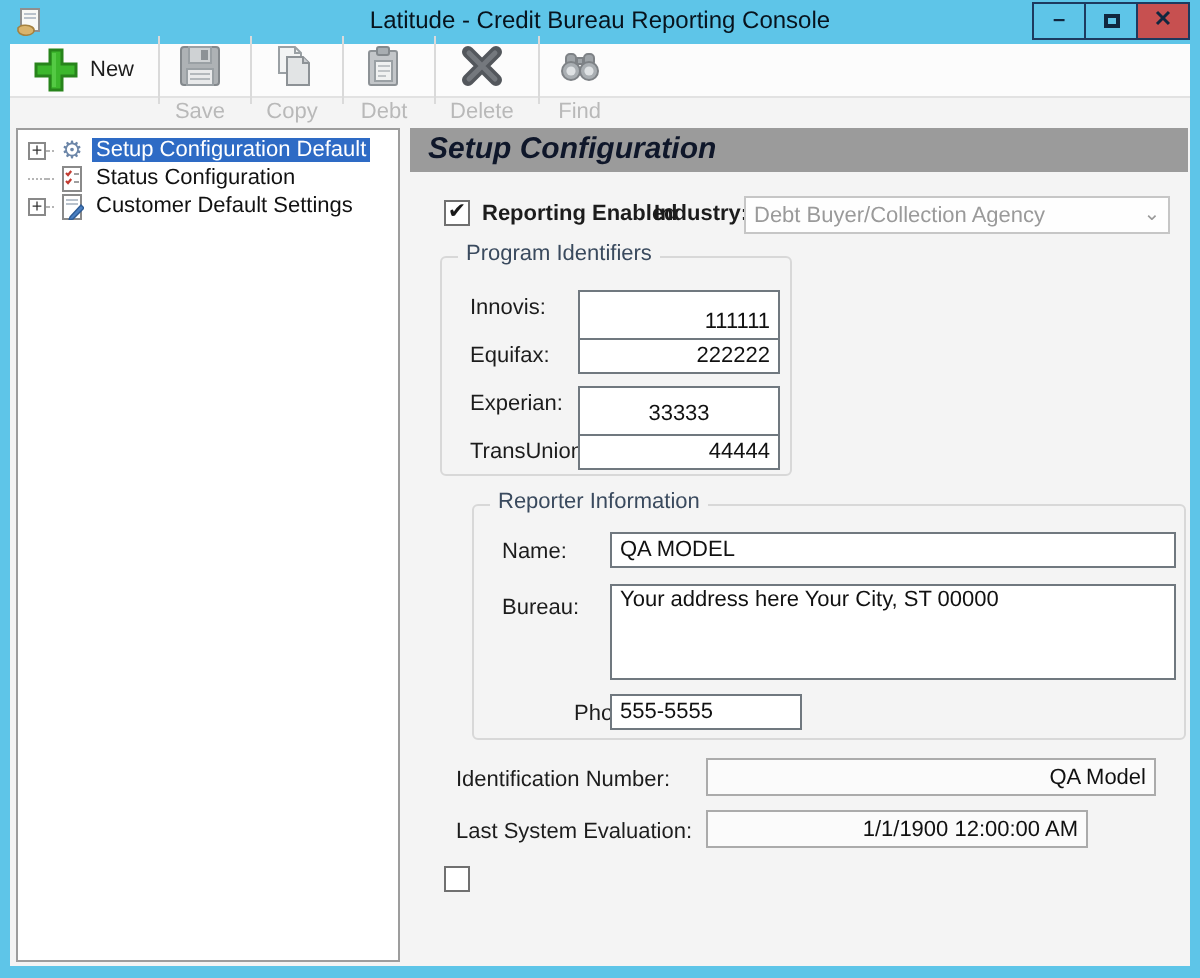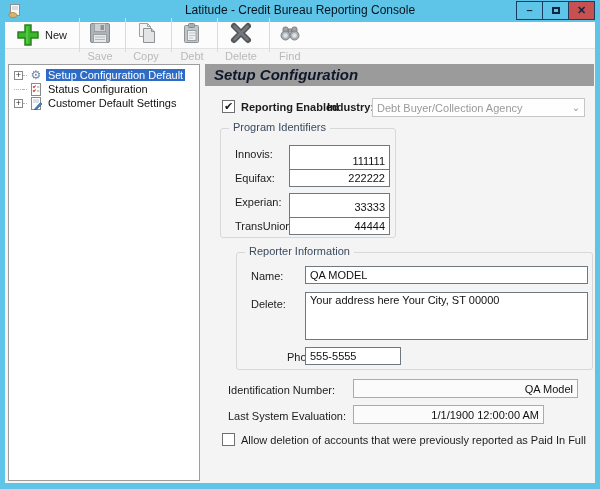--- a/index.html
+++ b/index.html
@@ -230,43 +230,42 @@
       <div class="groupbox" style="left:15px;top:64px;width:176px;height:110px;">
         <span class="gb-title">Program Identifiers</span>
 
         <span class="lab" style="left:14px;top:19px;">Innovis:</span>
         <input class="field ra" style="left: 68px; top: 16px; width: 101px; height: 32px;" value="111111">
 
         <span class="lab" style="left:14px;top:43px;">Equifax:</span>
         <input class="field ra" style="left: 68px; top: 40px; width: 101px; height: 18px;" value="222222">
 
         <span class="lab" style="left:14px;top:67px;">Experian:</span>
-        <input class="field ra" style="left: 68px; top: 64px; width: 101px; height: 28px;" value="33333">
+        <input class="field ra" style="left: 68px; top: 64px; width: 101px; height: 28px; text-align: center;" value="33333">
 
         <span class="lab" style="left:14px;top:91px;">TransUnion:</span>
         <input class="field ra" style="left: 68px; top: 88px; width: 101px; height: 18px;" value="44444">
       </div>
 
       <div class="groupbox" style="left:15px;top:188px;width:357px;height:118px;margin-left:16px;">
         <span class="gb-title">Reporter Information</span>
 
         <span class="lab" style="left:14px;top:17px;">Name:</span>
         <input class="field" style="left: 68px; top: 13px; width: 283px; height: 18px;" value="QA MODEL">
 
-        <span class="lab" style="left:14px;top:45px;">Delete:</span>
+        <span class="lab" style="left:14px;top:45px;">Bureau:</span>
         <textarea class="field" style="left: 68px; top: 39px; width: 283px; height: 48px;">Your address here Your City, ST 00000</textarea>
 
         <span class="lab" style="left:14px;top:98px;padding-left:36px;">Phone:</span>
         <input class="field" style="left: 68px; top: 94px; width: 96px; height: 18px;" value="555-5555">
       </div>
 
       <span class="lab" style="left:23px;top:320px;">Identification Number:</span>
       <input class="field ra ro" readonly="" style="left: 148px; top: 315px; width: 225px; height: 19px;" value="QA Model">
 
       <span class="lab" style="left:23px;top:346px;">Last System Evaluation:</span>
       <input class="field ra ro" readonly="" style="left: 148px; top: 341px; width: 191px; height: 19px;" value="1/1/1900 12:00:00 AM">
 
       <button class="cb" style="left:17px;top:369px;"><span></span></button>
-      <span class="lab" style="left:36px;top:370px;">Allow deletion of accounts that were previously reported as Paid In Full</span>
     </div>
 
   </div>
 </div>
 
 </body></html>

